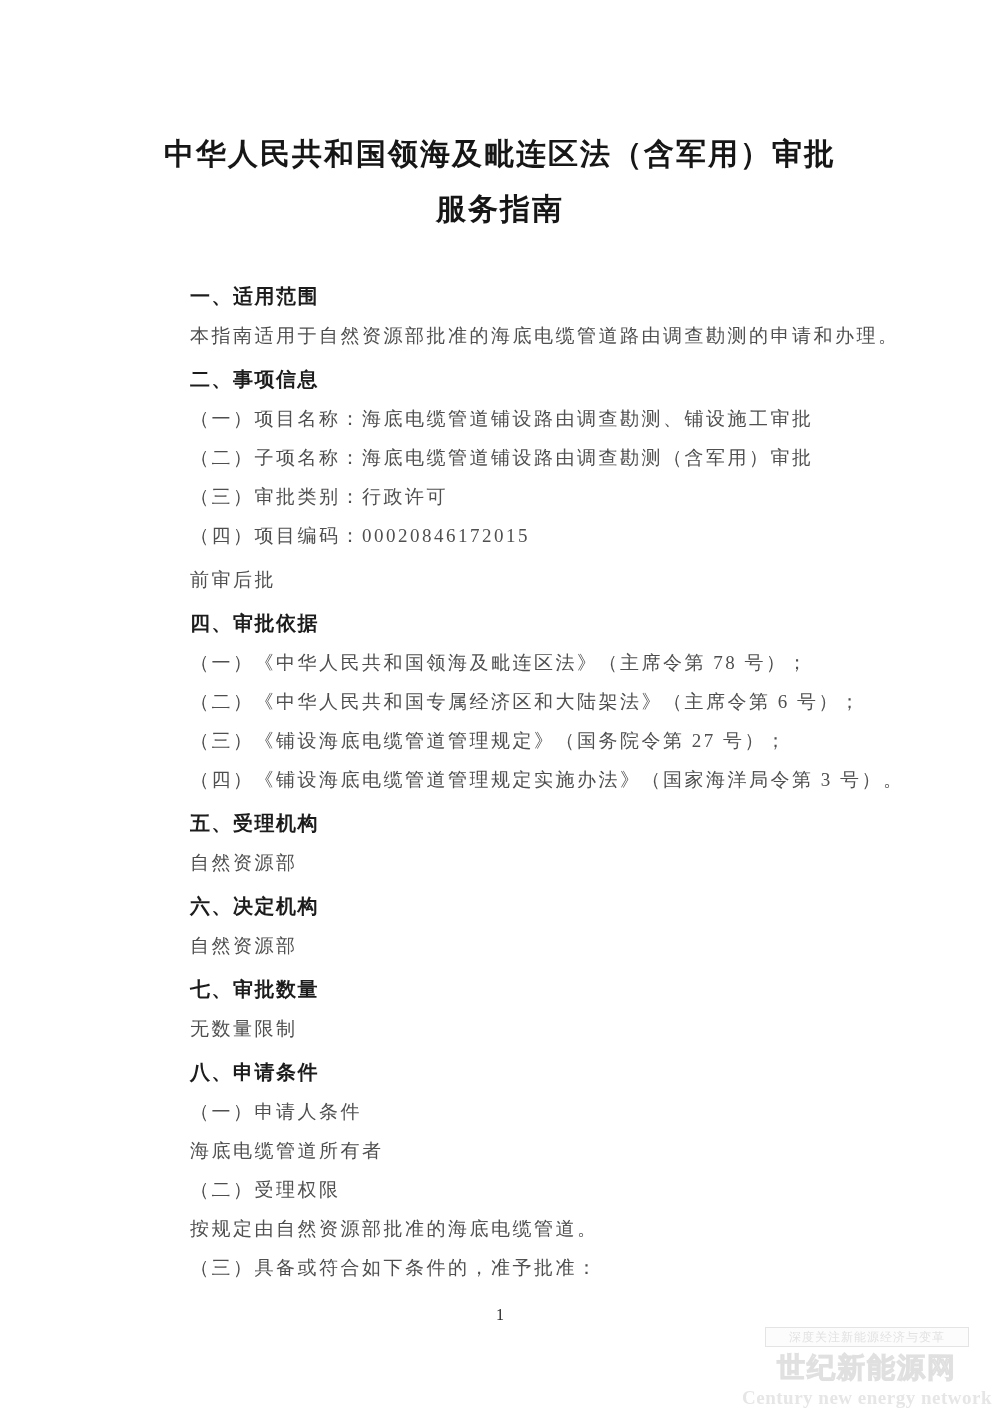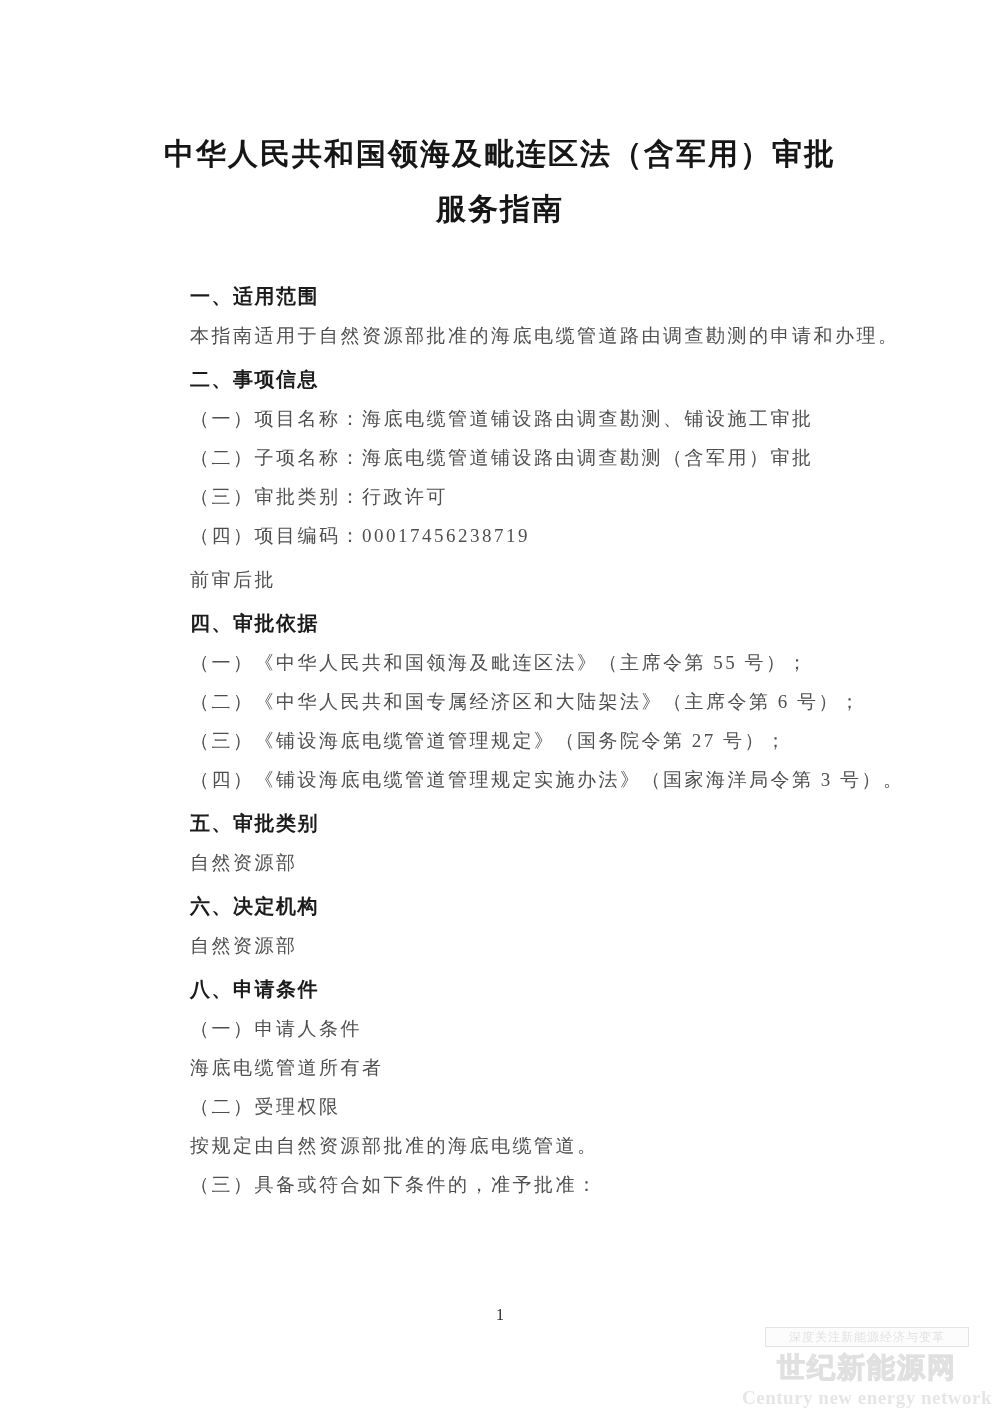--- a/index.html
+++ b/index.html
@@ -123,45 +123,49 @@
     <div class="section">
       <h2 class="section-heading">一、适用范围</h2>
       <p class="section-line">本指南适用于自然资源部批准的海底电缆管道路由调查勘测的申请和办理。</p>
     </div>
 
     <div class="section">
       <h2 class="section-heading">二、事项信息</h2>
       <p class="section-line">（一）项目名称：海底电缆管道铺设路由调查勘测、铺设施工审批</p>
       <p class="section-line">（二）子项名称：海底电缆管道铺设路由调查勘测（含军用）审批</p>
       <p class="section-line">（三）审批类别：行政许可</p>
-      <p class="section-line">（四）项目编码：00017456238719</p>
+      <p class="section-line">（四）项目编码：00020846172015</p>
     </div>
 
     <div class="section">
       <p class="section-line">前审后批</p>
     </div>
 
     <div class="section">
       <h2 class="section-heading">四、审批依据</h2>
-      <p class="section-line">（一）《中华人民共和国领海及毗连区法》（主席令第 55 号）；</p>
+      <p class="section-line">（一）《中华人民共和国领海及毗连区法》（主席令第 78 号）；</p>
       <p class="section-line">（二）《中华人民共和国专属经济区和大陆架法》（主席令第 6 号）；</p>
       <p class="section-line">（三）《铺设海底电缆管道管理规定》（国务院令第 27 号）；</p>
       <p class="section-line">（四）《铺设海底电缆管道管理规定实施办法》（国家海洋局令第 3 号）。</p>
     </div>
 
     <div class="section">
-      <h2 class="section-heading">五、审批类别</h2>
+      <h2 class="section-heading">五、受理机构</h2>
       <p class="section-line">自然资源部</p>
     </div>
 
     <div class="section">
       <h2 class="section-heading">六、决定机构</h2>
       <p class="section-line">自然资源部</p>
     </div>
 
+    <div class="section">
+      <h2 class="section-heading">七、审批数量</h2>
+      <p class="section-line">无数量限制</p>
+    </div>
 
     <div class="section">
       <h2 class="section-heading">八、申请条件</h2>
       <p class="section-line">（一）申请人条件</p>
       <p class="section-line">海底电缆管道所有者</p>
       <p class="section-line">（二）受理权限</p>
       <p class="section-line">按规定由自然资源部批准的海底电缆管道。</p>
       <p class="section-line">（三）具备或符合如下条件的，准予批准：</p>
     </div>
 

